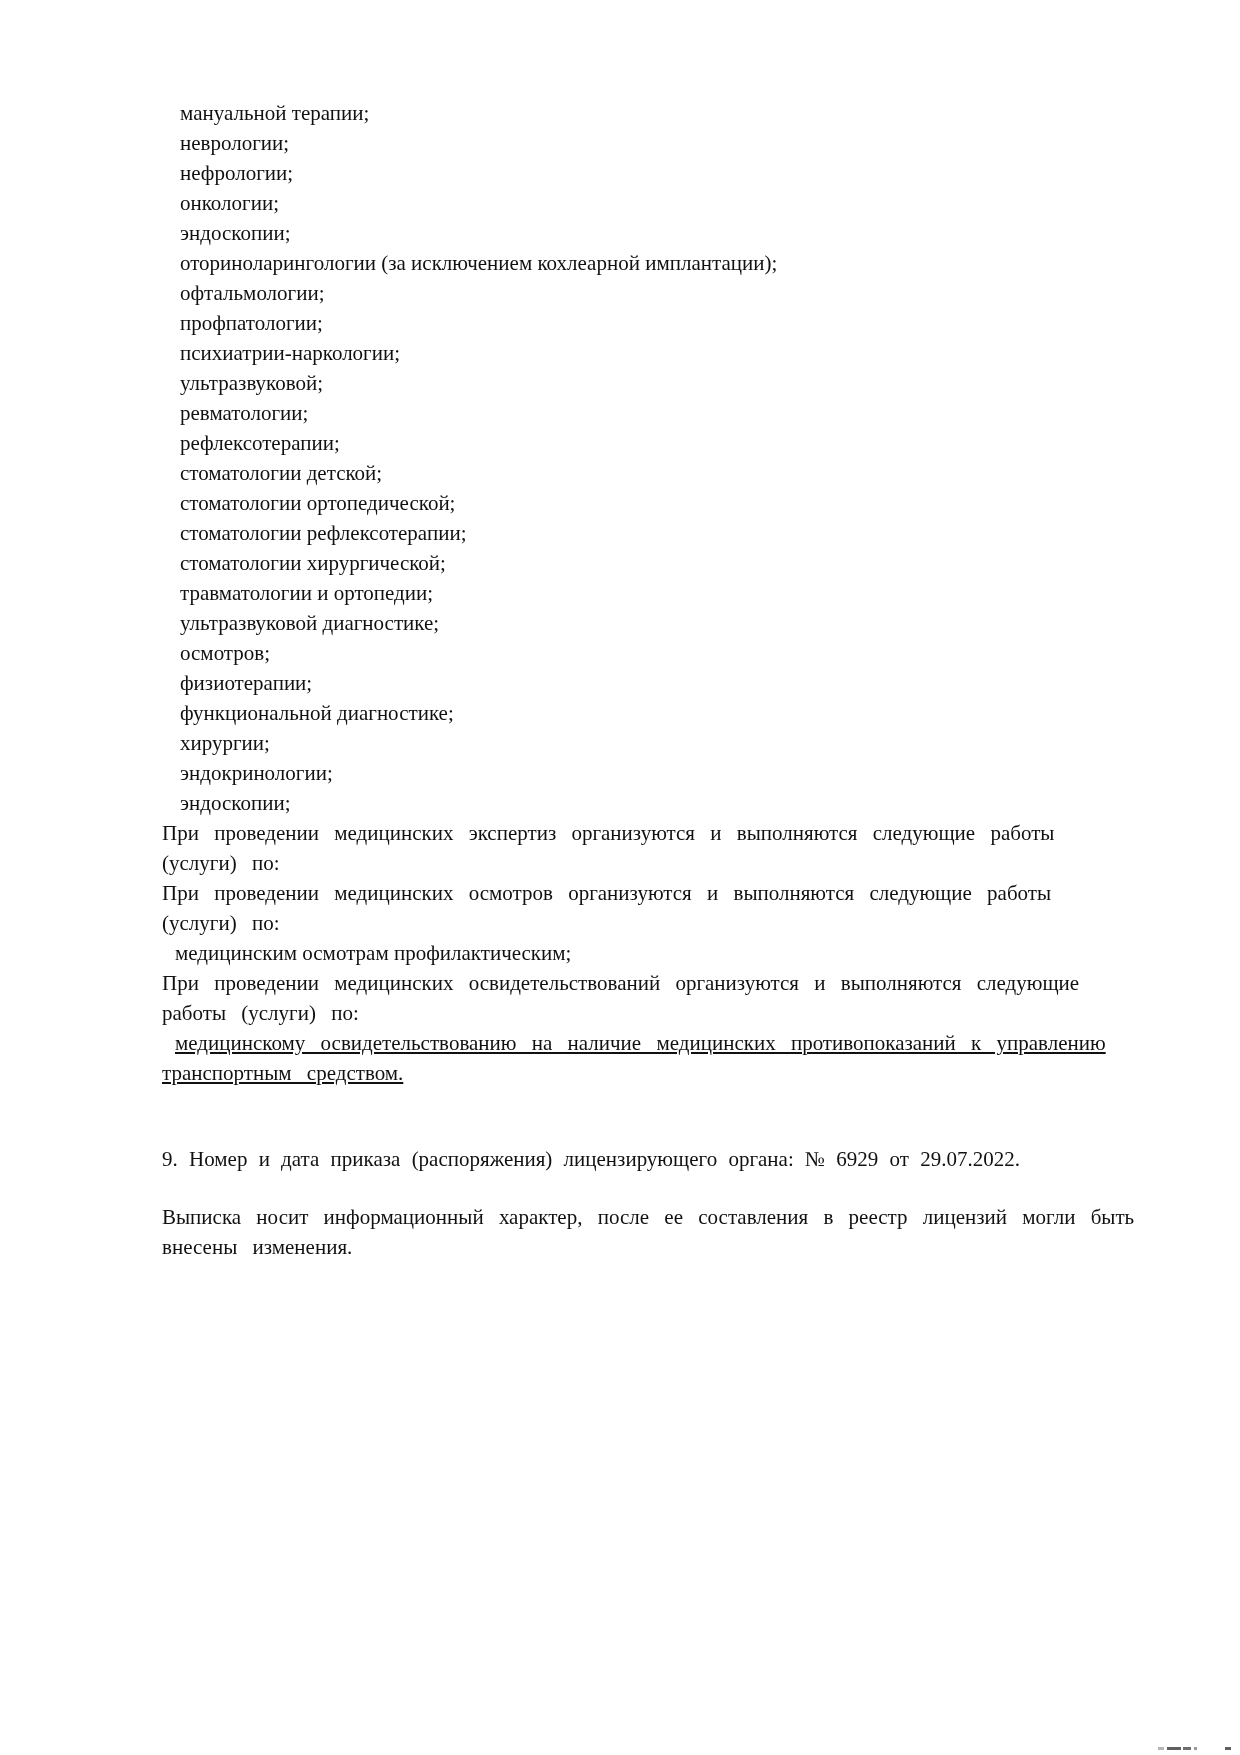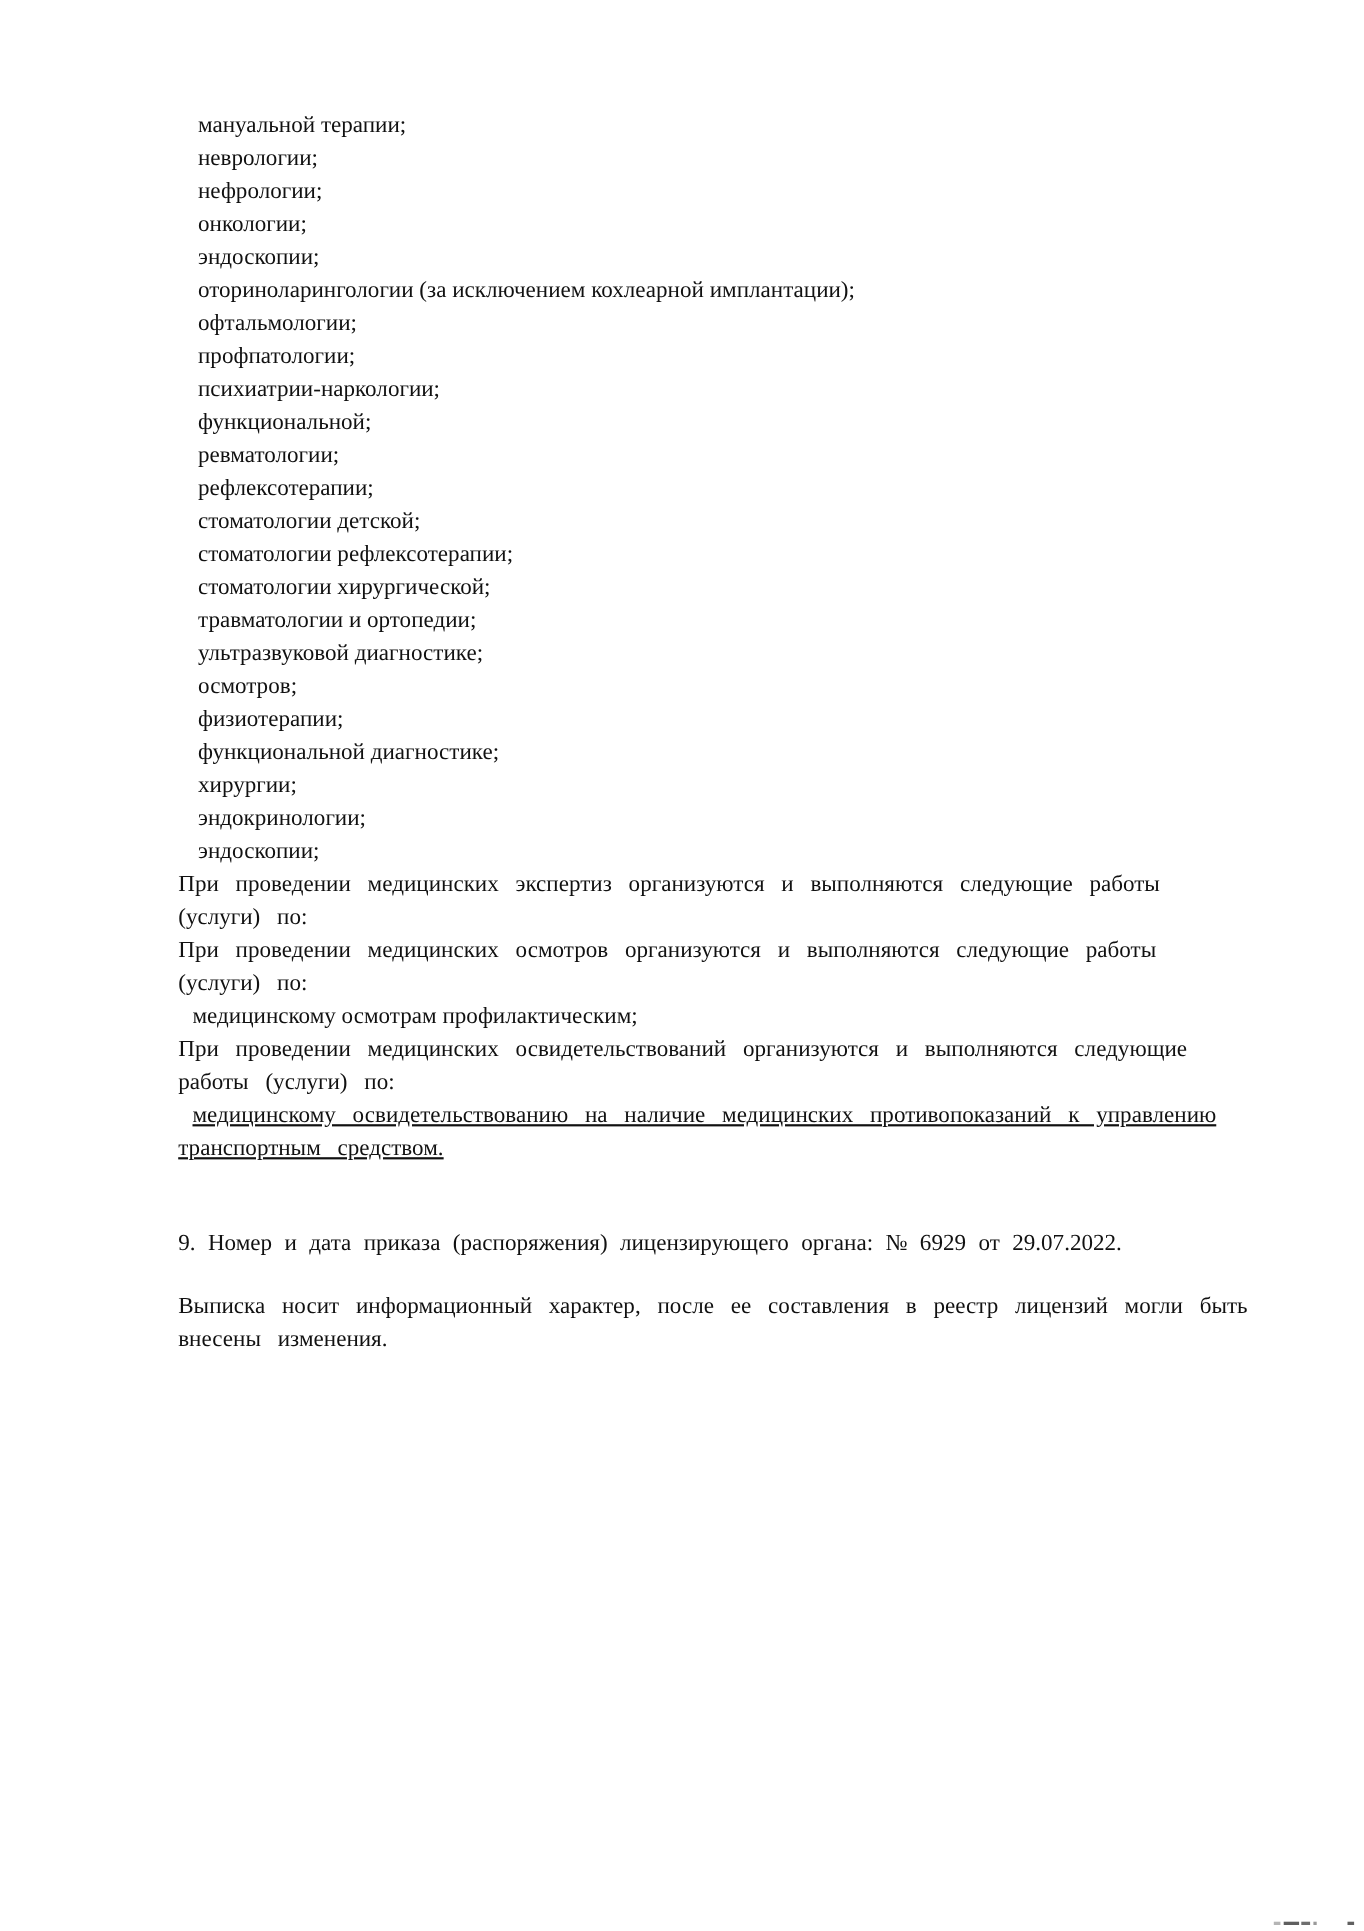--- a/index.html
+++ b/index.html
@@ -88,42 +88,43 @@
     <div class="specialties">
         <div class="line">мануальной терапии;</div>
         <div class="line">неврологии;</div>
         <div class="line">нефрологии;</div>
         <div class="line">онкологии;</div>
         <div class="line">эндоскопии;</div>
         <div class="line">оториноларингологии (за исключением кохлеарной имплантации);</div>
         <div class="line">офтальмологии;</div>
         <div class="line">профпатологии;</div>
         <div class="line">психиатрии-наркологии;</div>
-        <div class="line">функциональной;</div>
+        <div class="line">ультразвуковой;</div>
         <div class="line">ревматологии;</div>
         <div class="line">рефлексотерапии;</div>
         <div class="line">стоматологии детской;</div>
+        <div class="line">стоматологии ортопедической;</div>
         <div class="line">стоматологии рефлексотерапии;</div>
         <div class="line">стоматологии хирургической;</div>
         <div class="line">травматологии и ортопедии;</div>
         <div class="line">ультразвуковой диагностике;</div>
         <div class="line">осмотров;</div>
         <div class="line">физиотерапии;</div>
         <div class="line">функциональной диагностике;</div>
         <div class="line">хирургии;</div>
         <div class="line">эндокринологии;</div>
         <div class="line">эндоскопии;</div>
       </div>
 
     <div>
         <div class="para wide">При проведении медицинских экспертиз организуются и выполняются следующие работы
 (услуги) по:</div>
         <div class="para wide">При проведении медицинских осмотров организуются и выполняются следующие работы
 (услуги) по:</div>
-        <div class="para subitem">медицинскому осмотрам профилактическим;</div>
+        <div class="para subitem">медицинским осмотрам профилактическим;</div>
         <div class="para wide">При проведении медицинских освидетельствований организуются и выполняются следующие
 работы (услуги) по:</div>
         <div class="para wide-indent">медицинскому освидетельствованию на наличие медицинских противопоказаний к управлению
 транспортным средством.</div>
       </div>
 
     <div class="order-line">9. Номер и дата приказа (распоряжения) лицензирующего органа: № 6929 от 29.07.2022.</div>
 
     <div class="note">Выписка носит информационный характер, после ее составления в реестр лицензий могли быть
 внесены изменения.</div>

